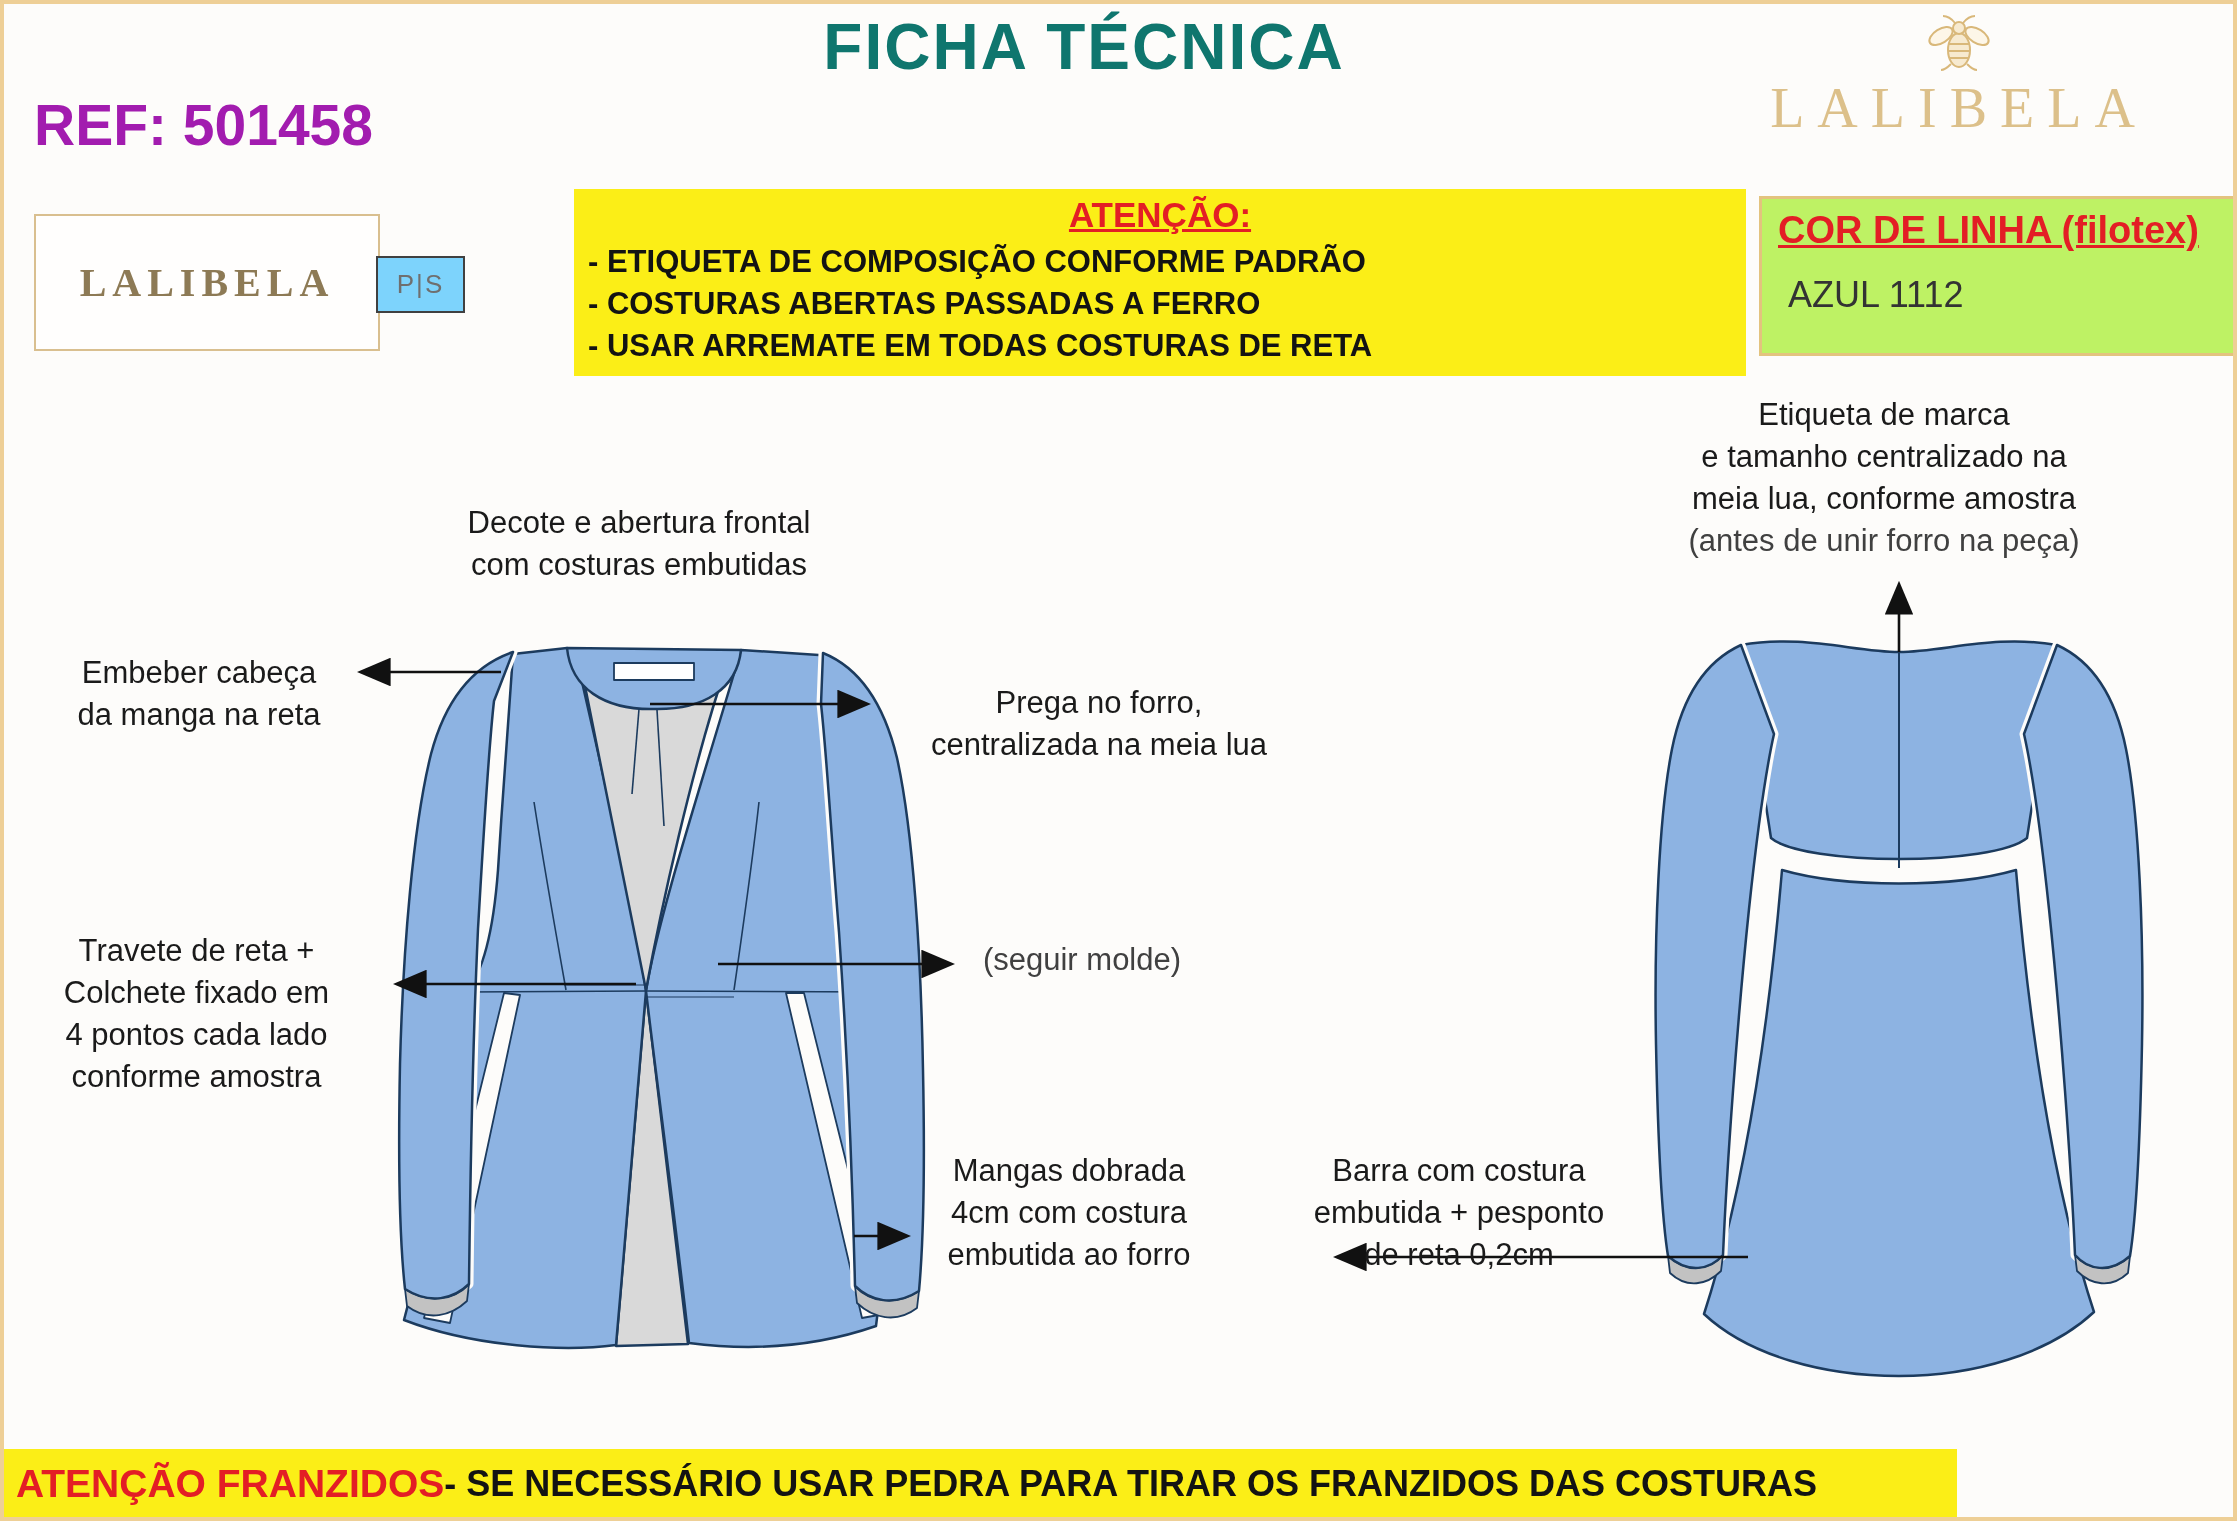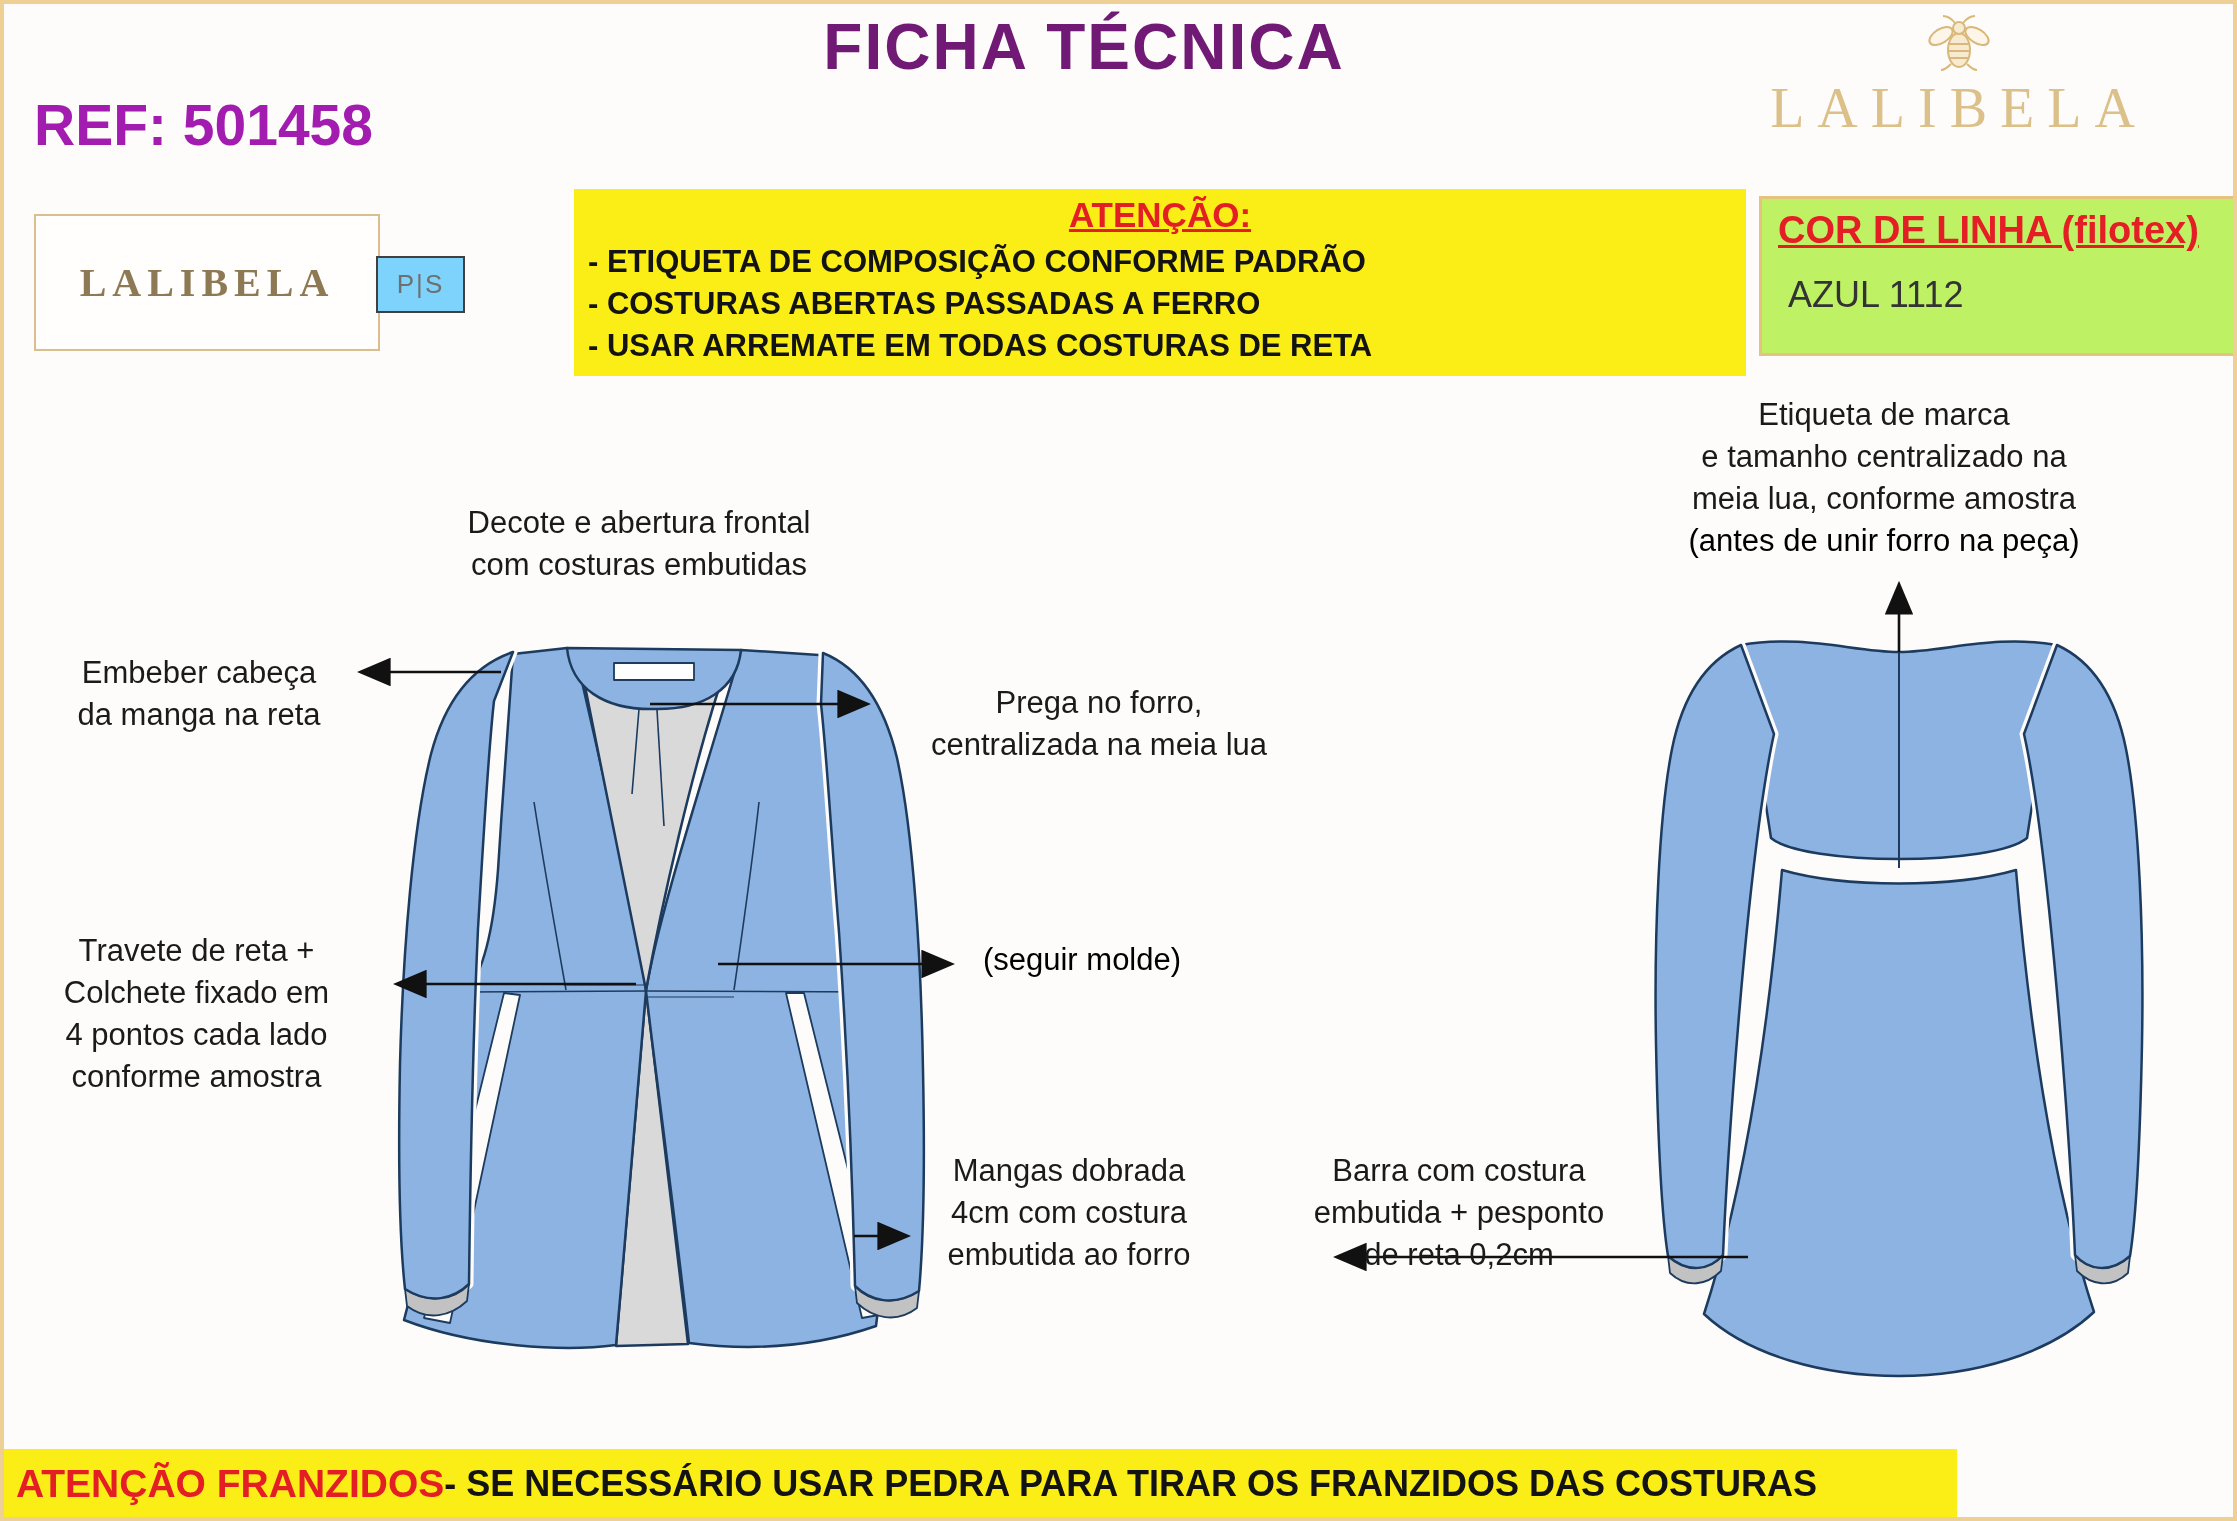--- a/index.html
+++ b/index.html
@@ -3,21 +3,21 @@
 <meta charset="utf-8">
 <style>
   html,body{margin:0;padding:0;background:#e9e9e9;}
   .page{
     position:relative;width:2237px;height:1521px;
     background:#fdfcfa;border:4px solid #eecf96;box-sizing:border-box;
     font-family:"Liberation Sans", sans-serif;overflow:hidden;
   }
   .page-title{
     position:absolute;left:1080px;top:6px;transform:translateX(-50%);
-    font-size:64px;font-weight:bold;letter-spacing:2px;color:#701a75;white-space:nowrap;
+    font-size:64px;font-weight:bold;letter-spacing:2px;color:#0f766e;white-space:nowrap;
   }
   .ref{
     position:absolute;left:30px;top:88px;
     font-size:57px;font-weight:600;color:#a21caf;white-space:nowrap;
   }
   .brand-word{
     position:absolute;left:1755px;top:72px;width:400px;text-align:center;
     font-family:"Liberation Serif", serif;font-size:56px;color:#dcc08a;
     letter-spacing:13px;white-space:nowrap;
   }
@@ -53,21 +53,21 @@
     border:3px solid #e3c37e;background:#bef264;box-sizing:border-box;padding:10px 0 0 16px;
   }
   .thread-title{
     font-size:38px;font-weight:bold;color:#e31e25;text-decoration:underline;white-space:nowrap;
   }
   .thread-value{font-size:36px;color:#333;margin-top:22px;padding-left:10px;}
   .ann{
     position:absolute;font-size:31px;line-height:42px;color:#1a1a1a;
     text-align:center;white-space:pre-line;
   }
-  .ann.red{color:#000000;}
+  .ann.red{color:#404040;}
   .drawing{position:absolute;left:0;top:0;}
   .footer-bar{
     position:absolute;left:0px;top:1445px;width:1953px;height:69px;
     background:#fbee17;display:flex;align-items:center;padding-left:12px;
     box-sizing:border-box;white-space:nowrap;
   }
   .footer-title{font-size:39px;font-weight:bold;color:#e31e25;}
   .footer-text{font-size:36px;font-weight:bold;color:#131313;}
 </style>
 </head>

